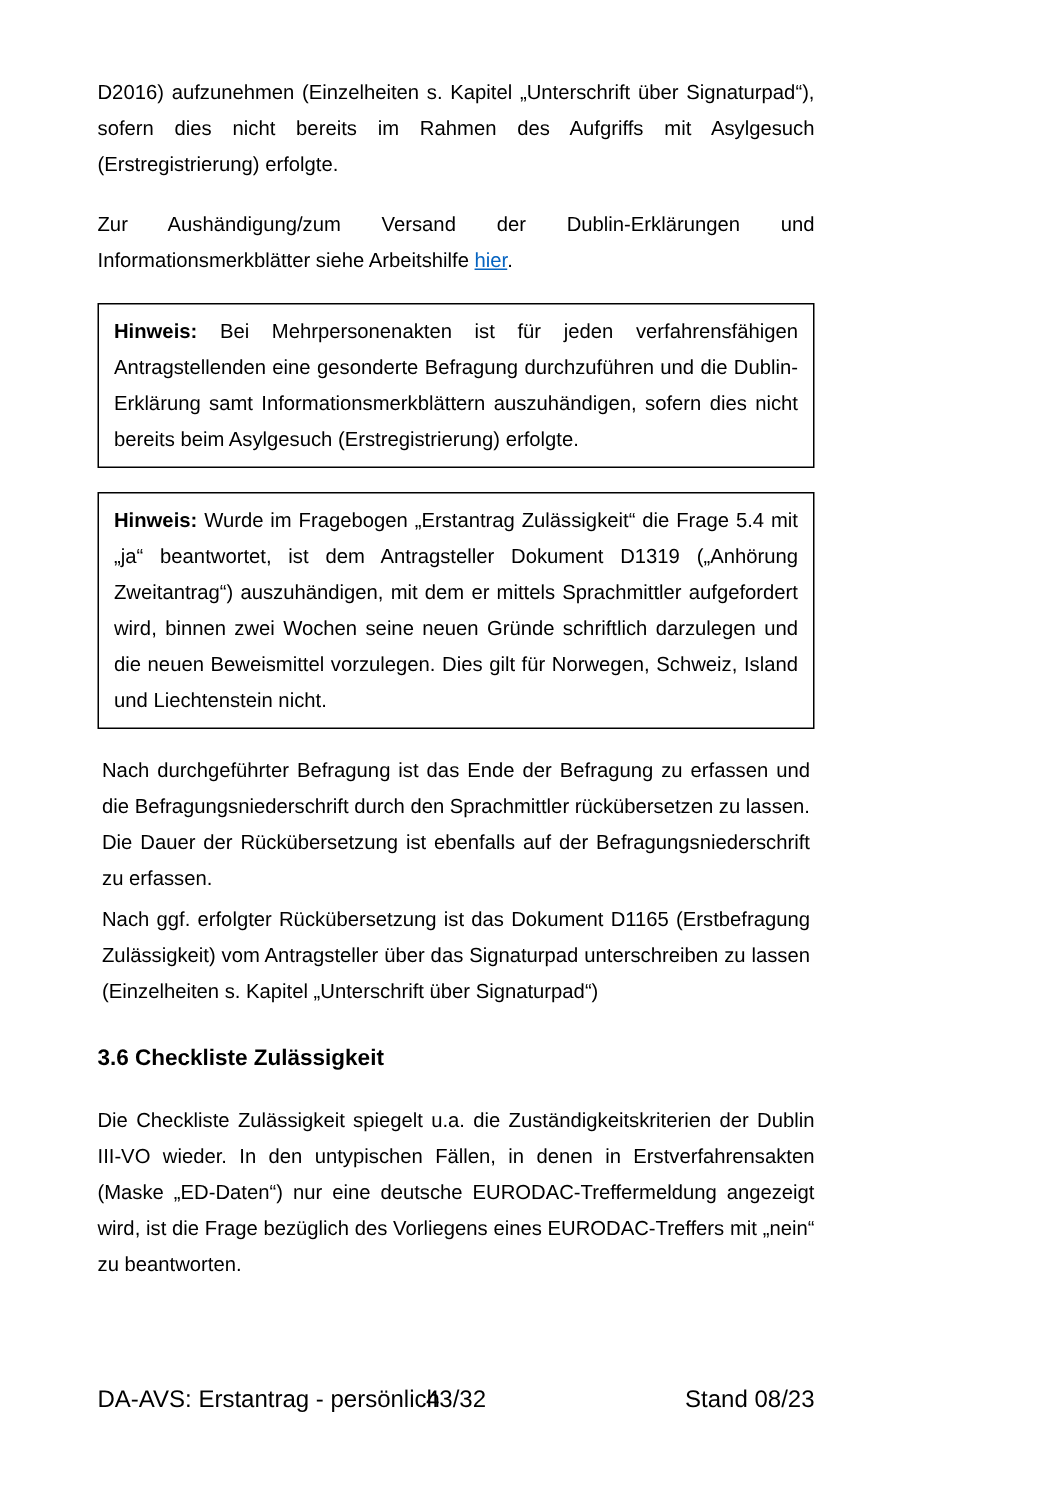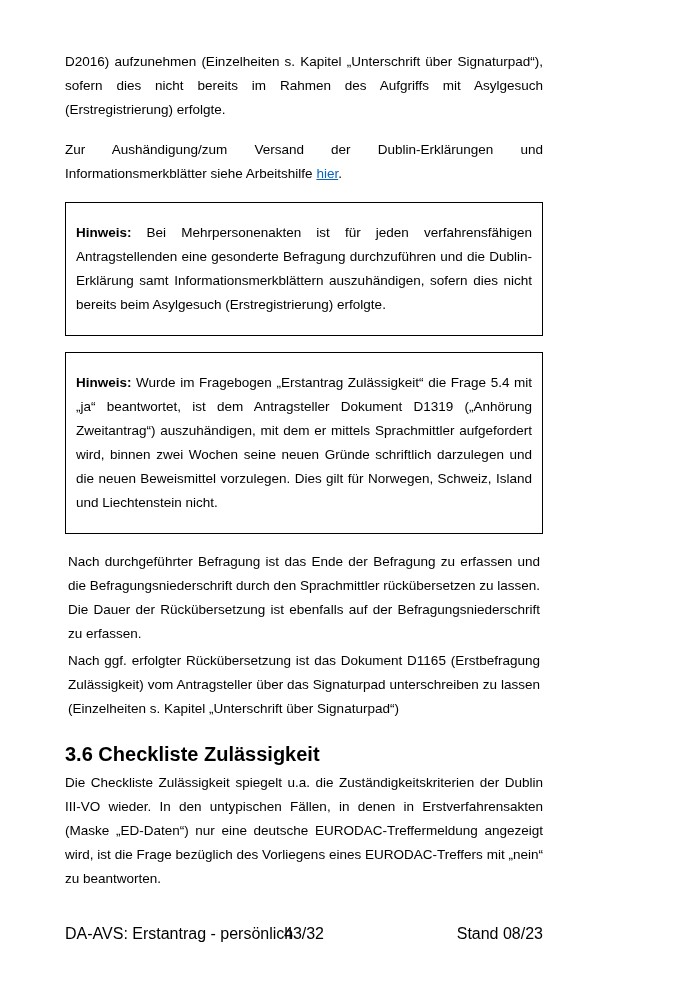--- a/index.html
+++ b/index.html
@@ -26,37 +26,37 @@
   }
   .tight-block {
     margin: 0 0 16px 0;
   }
   .tight-block p {
     margin: 3px;
     text-align: justify;
   }
   .hinweis {
     border: 1px solid #000000;
-    padding: 18px 10px;
+    padding: 6px 10px;
     margin: 0 0 16px 0;
     text-align: justify;
   }
   .hinweis b {
     font-weight: bold;
   }
   a.doc-link {
     color: #0563c1;
     text-decoration: underline;
     cursor: pointer;
   }
   h2.heading {
-    font-size: 20px;
+    font-size: 15px;
     line-height: 26px;
     font-weight: bold;
-    margin: 20px 0 4px 0;
+    margin: 20px 0 16px 0;
   }
   .footer {
     position: absolute;
     top: 926px;
     left: 65px;
     right: 65px;
     font-size: 16px;
     line-height: 16px;
     color: #000000;
   }

